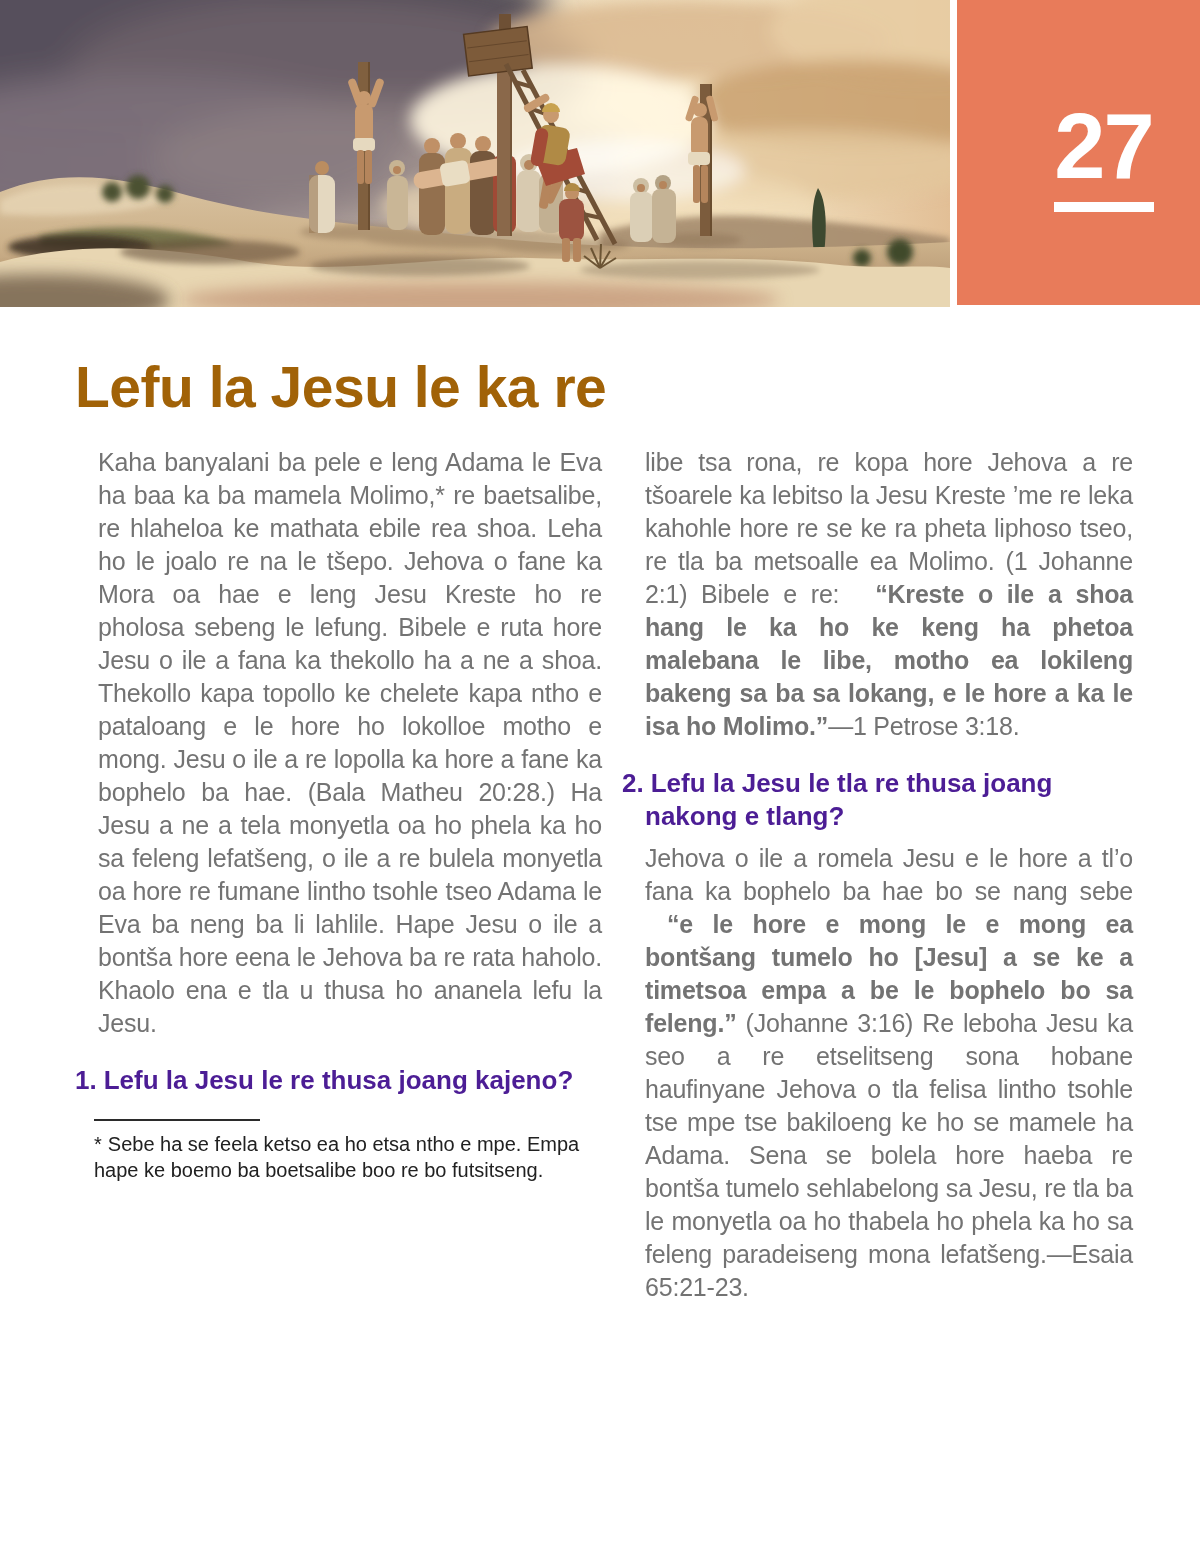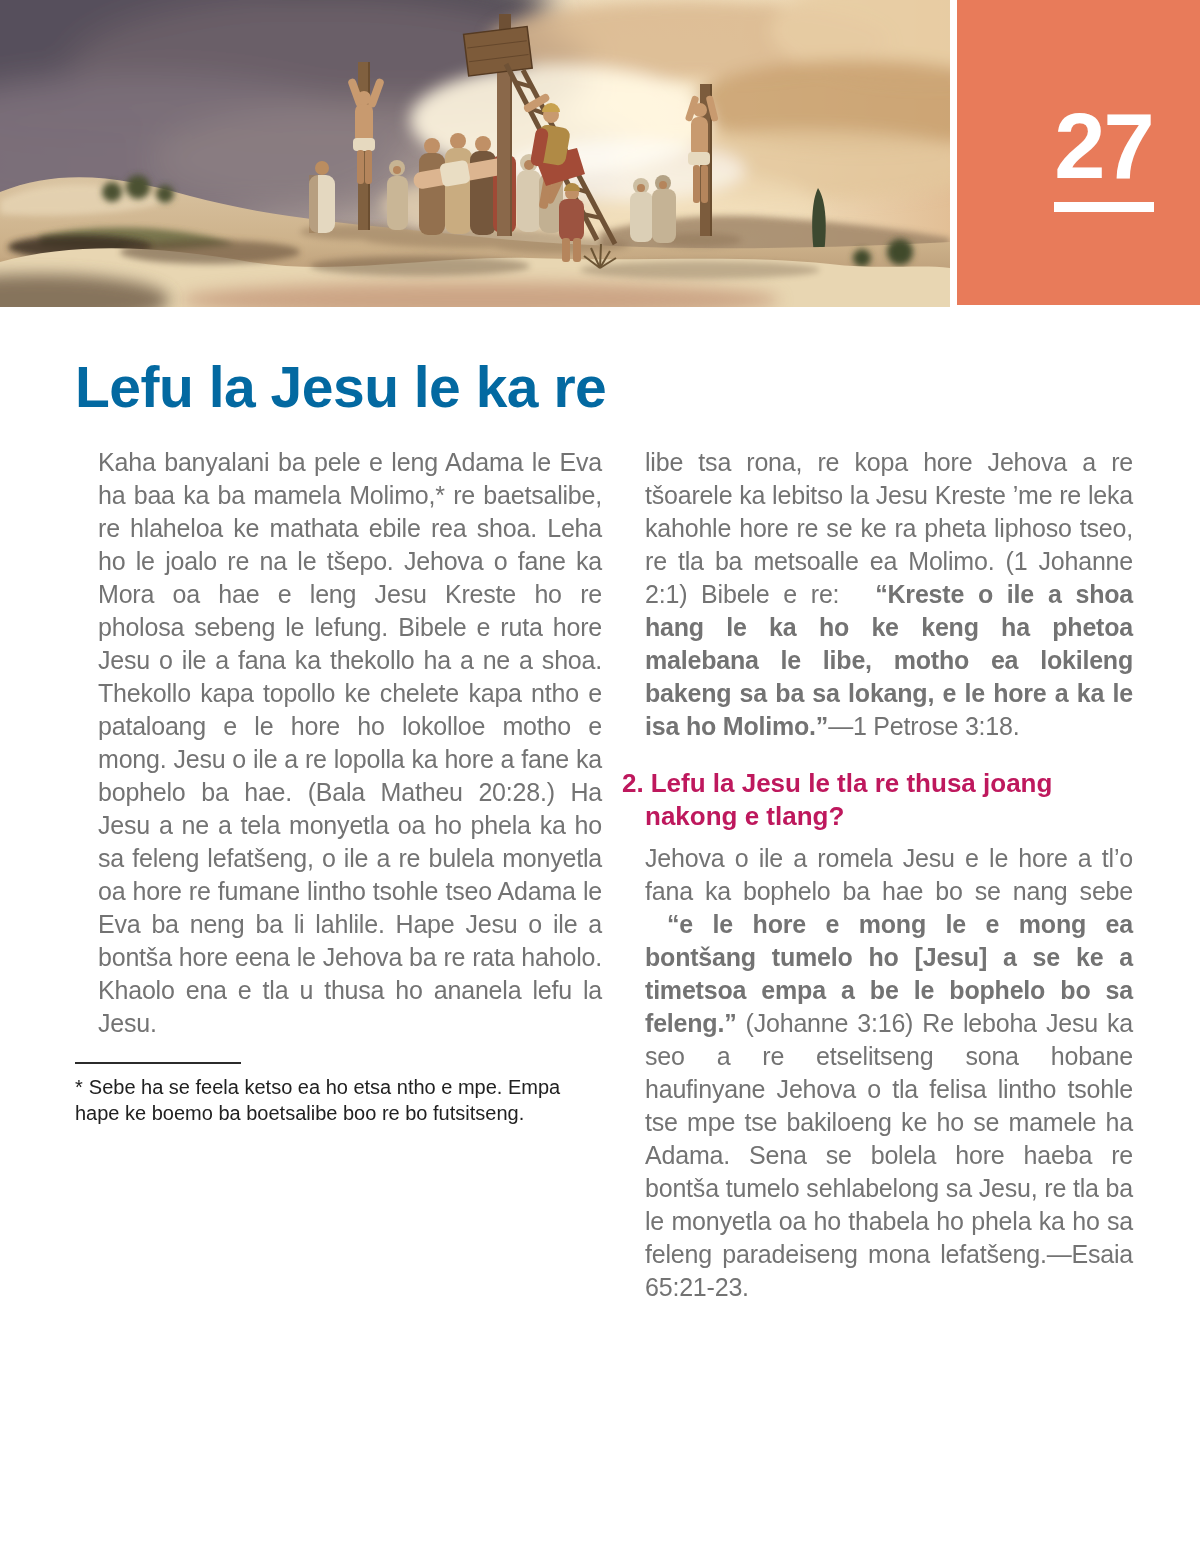--- a/index.html
+++ b/index.html
@@ -22,43 +22,43 @@
   .lesson-number{
     margin-top:110px;
     font-size:92px;line-height:72px;font-weight:bold;color:#ffffff;
     letter-spacing:-2px;
   }
   .lesson-underline{margin-top:20px;width:100px;height:10px;background:#ffffff;}
   
   .page-title{
     margin:50px 12px 0 75px;
     font-size:57px;line-height:61px;font-weight:bold;
-    color:#0369a1;letter-spacing:-0.5px;
+    color:#a16207;letter-spacing:-0.5px;
   }
   
   .columns{display:flex;gap:20px;margin:28px 0 0 75px;}
   .col-left{width:527px;}
   .col-right{width:511px;}
   p.body{
     margin:0;padding-left:23px;
     font-size:25px;line-height:33px;
     text-align:justify;color:#737373;
     letter-spacing:-0.2px;
   }
   p.body.flow-out{text-align-last:justify;}
   .question{
     margin:24px 0 9px 0;
     padding-left:23px;text-indent:-23px;
     font-size:26px;line-height:33px;font-weight:bold;
-    color:#be185d;
+    color:#4c1d95;
   }
   .qnum{margin-right:7px;}
   .b{font-weight:bold;margin-left:22px;}
   
-  .footnote{margin-top:22px;font-size:20px;line-height:26px;color:#212121;}
+  .footnote{margin-top:22px;font-size:20px;line-height:26px;color:#212121;margin-left:19px;}
   .footnote-rule{width:166px;height:2px;background:#2b2b2b;margin:0 0 10px 0;}
   .fn-marker{margin-right:6px;}
 </style>
 </head>
 <body>
 
 <div class="page">
 
   <div class="hero-row">
     <svg class="hero-art" viewBox="0 0 950 307" width="950" height="307" aria-hidden="true">
@@ -269,20 +269,21 @@
 
   <h1 class="page-title">
     <div>Lefu la Jesu le ka re</div>
   </h1>
 
   <div class="columns">
 
     <div class="col-left">
       <p class="body">Kaha banyalani ba pele e leng Adama le Eva ha baa ka ba mamela Molimo,* re baetsalibe, re hlaheloa ke mathata ebile rea shoa. Leha ho le joalo re na le tšepo. Jehova o fane ka Mora oa hae e leng Jesu Kreste ho re pholosa sebeng le lefung. Bibele e ruta hore Jesu o ile a fana ka thekollo ha a ne a shoa. Thekollo kapa topollo ke chelete kapa ntho e pataloang e le hore ho lokolloe motho e mong. Jesu o ile a re lopolla ka hore a fane ka bophelo ba hae. (Bala Matheu 20:28.) Ha Jesu a ne a tela monyetla oa ho phela ka ho sa feleng lefatšeng, o ile a re bulela monyetla oa hore re fumane lintho tsohle tseo Adama le Eva ba neng ba li lahlile. Hape Jesu o ile a bontša hore eena le Jehova ba re rata haholo. Khaolo ena e tla u thusa ho ananela lefu la Jesu.</p>
 
+      <p class="question"><span class="qnum">1.</span><span>Lefu la Jesu le re thusa joang kajeno?</span></p>
 
 
       <div class="footnote">
         <div class="footnote-rule"></div>
         <span class="fn-marker">*</span><span>Sebe ha se feela ketso ea ho etsa ntho e mpe. Empa hape ke boemo ba boetsalibe boo re bo futsitseng.</span>
       </div>
     </div>
 
     <div class="col-right">
       <p class="body"><span>libe tsa rona, re kopa hore Jehova a re tšoarele ka lebitso la Jesu Kreste ’me re leka kahohle hore re se ke ra pheta liphoso tseo, re tla ba metsoalle ea Molimo. (1 Johanne 2:1) Bibele e re: </span><span class="b">“Kreste o ile a shoa hang le ka ho ke keng ha phetoa malebana le libe, motho ea lokileng bakeng sa ba sa lokang, e le hore a ka le isa ho Molimo.”</span><span>—1 Petrose 3:18.</span></p>

